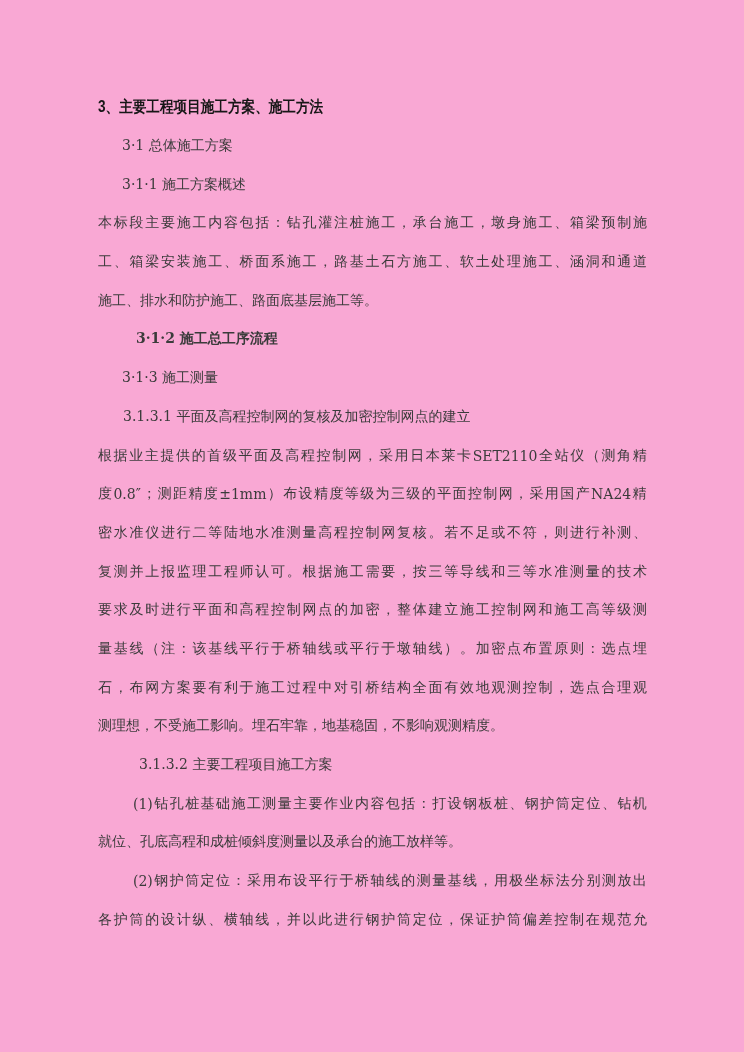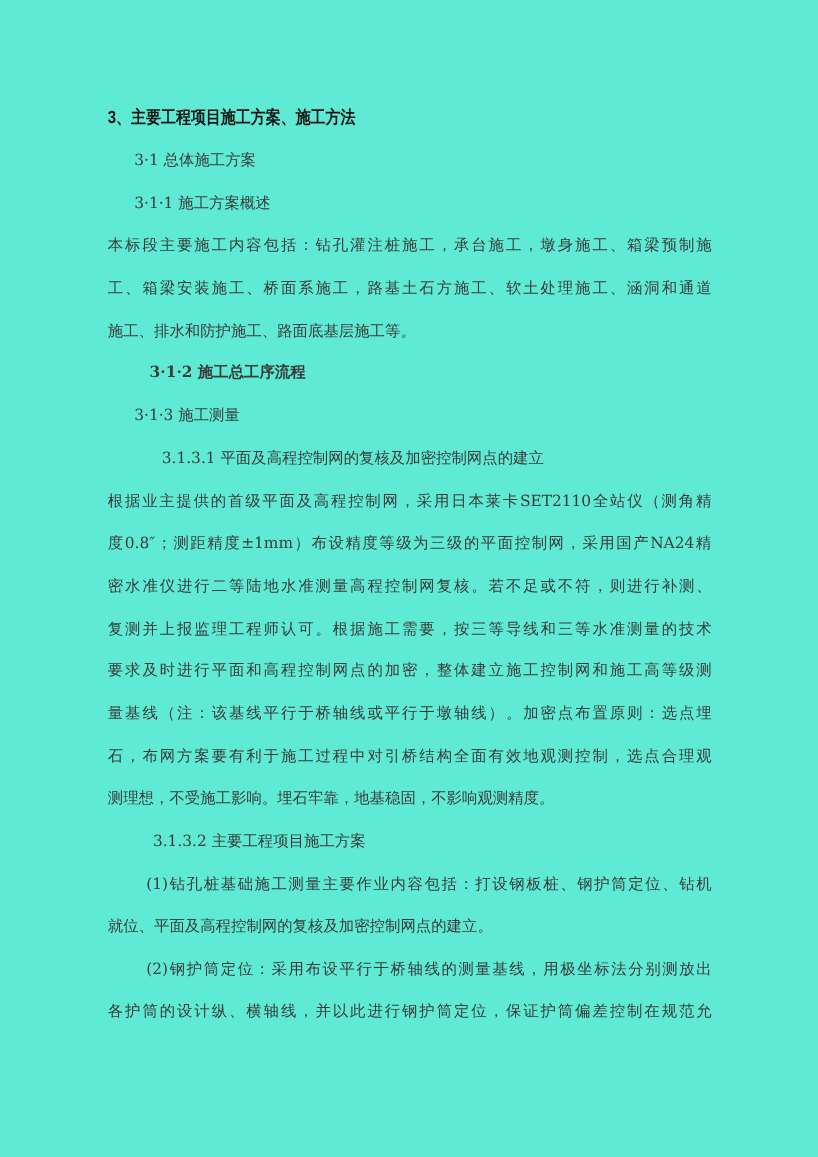--- a/index.html
+++ b/index.html
@@ -4,21 +4,21 @@
 <style>
   html, body {
     margin: 0;
     padding: 0;
     background: #ffffff;
   }
   .page {
     position: relative;
     width: 744px;
     height: 1052px;
-    background: #5eead4;
+    background: #f9a8d4;
     overflow: hidden;
   }
   .content {
     position: absolute;
     top: 88px;
     left: 98px;
     width: 560px;
   }
   .line {
     height: 38.7px;
@@ -126,21 +126,21 @@
         <span>、</span>
         <span>涵</span>
         <span>洞</span>
         <span>和</span>
         <span>通</span>
         <span>道</span>
       </div>
       <div class="line body" style="margin-left: 0px; width: 549px; text-align: right;">施工、排水和防护施工、路面底基层施工等。</div>
       <div class="line subheading" style="margin-left: 38px; width: 511px; font-weight: bold;">3·1·2 施工总工序流程</div>
       <div class="line subheading" style="margin-left: 24px; width: 525px; text-align: right;">3·1·3 施工测量</div>
-      <div class="line subheading" style="margin-left: 49px; width: 508px; text-align: center;">3.1.3.1 平面及高程控制网的复核及加密控制网点的建立</div>
+      <div class="line subheading" style="margin-left: 25px; width: 508px; text-align: center;">3.1.3.1 平面及高程控制网的复核及加密控制网点的建立</div>
       <div class="line body justify" style="margin-left: 0px; width: 549px;">
         <span>根</span>
         <span>据</span>
         <span>业</span>
         <span>主</span>
         <span>提</span>
         <span>供</span>
         <span>的</span>
         <span>首</span>
         <span>级</span>
@@ -416,21 +416,21 @@
         <span>、</span>
         <span>钢</span>
         <span>护</span>
         <span>筒</span>
         <span>定</span>
         <span>位</span>
         <span>、</span>
         <span>钻</span>
         <span>机</span>
       </div>
-      <div class="line body" style="margin-left: 0px; width: 549px;">就位、平面及高程控制网的复核及加密控制网点的建立。</div>
+      <div class="line body" style="margin-left: 0px; width: 549px;">就位、孔底高程和成桩倾斜度测量以及承台的施工放样等。</div>
       <div class="line body justify" style="margin-left: 35px; width: 514px;">
         <span>(2)</span>
         <span>钢</span>
         <span>护</span>
         <span>筒</span>
         <span>定</span>
         <span>位</span>
         <span>：</span>
         <span>采</span>
         <span>用</span>

